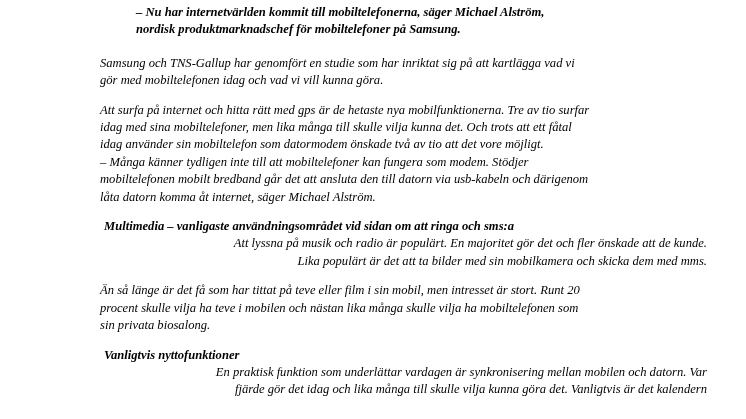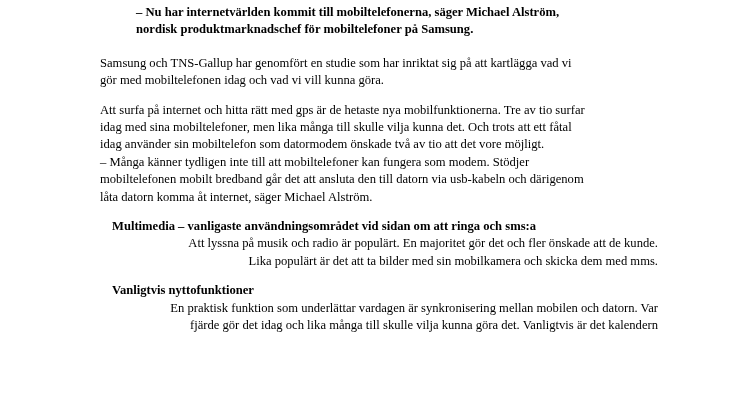--- a/index.html
+++ b/index.html
@@ -9,41 +9,42 @@
   }
   body {
     width: 746px;
     height: 419px;
     overflow: hidden;
   }
   .page {
     box-sizing: border-box;
     width: 746px;
     height: 369px;
-    padding: 4px 88px 0 100px;
+    padding: 4px 39px 0 100px;
     font-family: "Liberation Serif", "DejaVu Serif", serif;
     font-size: 12.6px;
     line-height: 17.4px;
     color: #000000;
+    font-style: italic;
   }
   .block {
     margin: 0 0 12px 0;
     white-space: pre-line;
   }
   .intro {
     font-weight: bold;
     margin-left: 36px;
     margin-bottom: 16px;
   }
   .heading {
     font-weight: bold;
     margin: 0;
   }
   .section {
-    margin: 0 0 12px 12px;
+    margin: 0 0 12px 4px;
   }
   .section .body {
     margin: 0;
     white-space: pre-line;
     text-align: right;
   }
 </style>
 </head>
 <body>
 
@@ -62,20 +63,23 @@
 mobiltelefonen mobilt bredband går det att ansluta den till datorn via usb-kabeln och därigenom
 låta datorn komma åt internet, säger Michael Alström.</p>
 
 
   <div class="section">
     <p class="heading">Multimedia – vanligaste användningsområdet vid sidan om att ringa och sms:a</p>
     <p class="body">Att lyssna på musik och radio är populärt. En majoritet gör det och fler önskade att de kunde.
 Lika populärt är det att ta bilder med sin mobilkamera och skicka dem med mms.</p>
   </div>
 
+  <p class="block">Än så länge är det få som har tittat på teve eller film i sin mobil, men intresset är stort. Runt 20
+procent skulle vilja ha teve i mobilen och nästan lika många skulle vilja ha mobiltelefonen som
+sin privata biosalong.</p>
 
   <div class="section">
     <p class="heading">Vanligtvis nyttofunktioner</p>
     <p class="body">En praktisk funktion som underlättar vardagen är synkronisering mellan mobilen och datorn. Var
 fjärde gör det idag och lika många till skulle vilja kunna göra det. Vanligtvis är det kalendern</p>
   </div>
 
 </div>
 
 </body></html>

